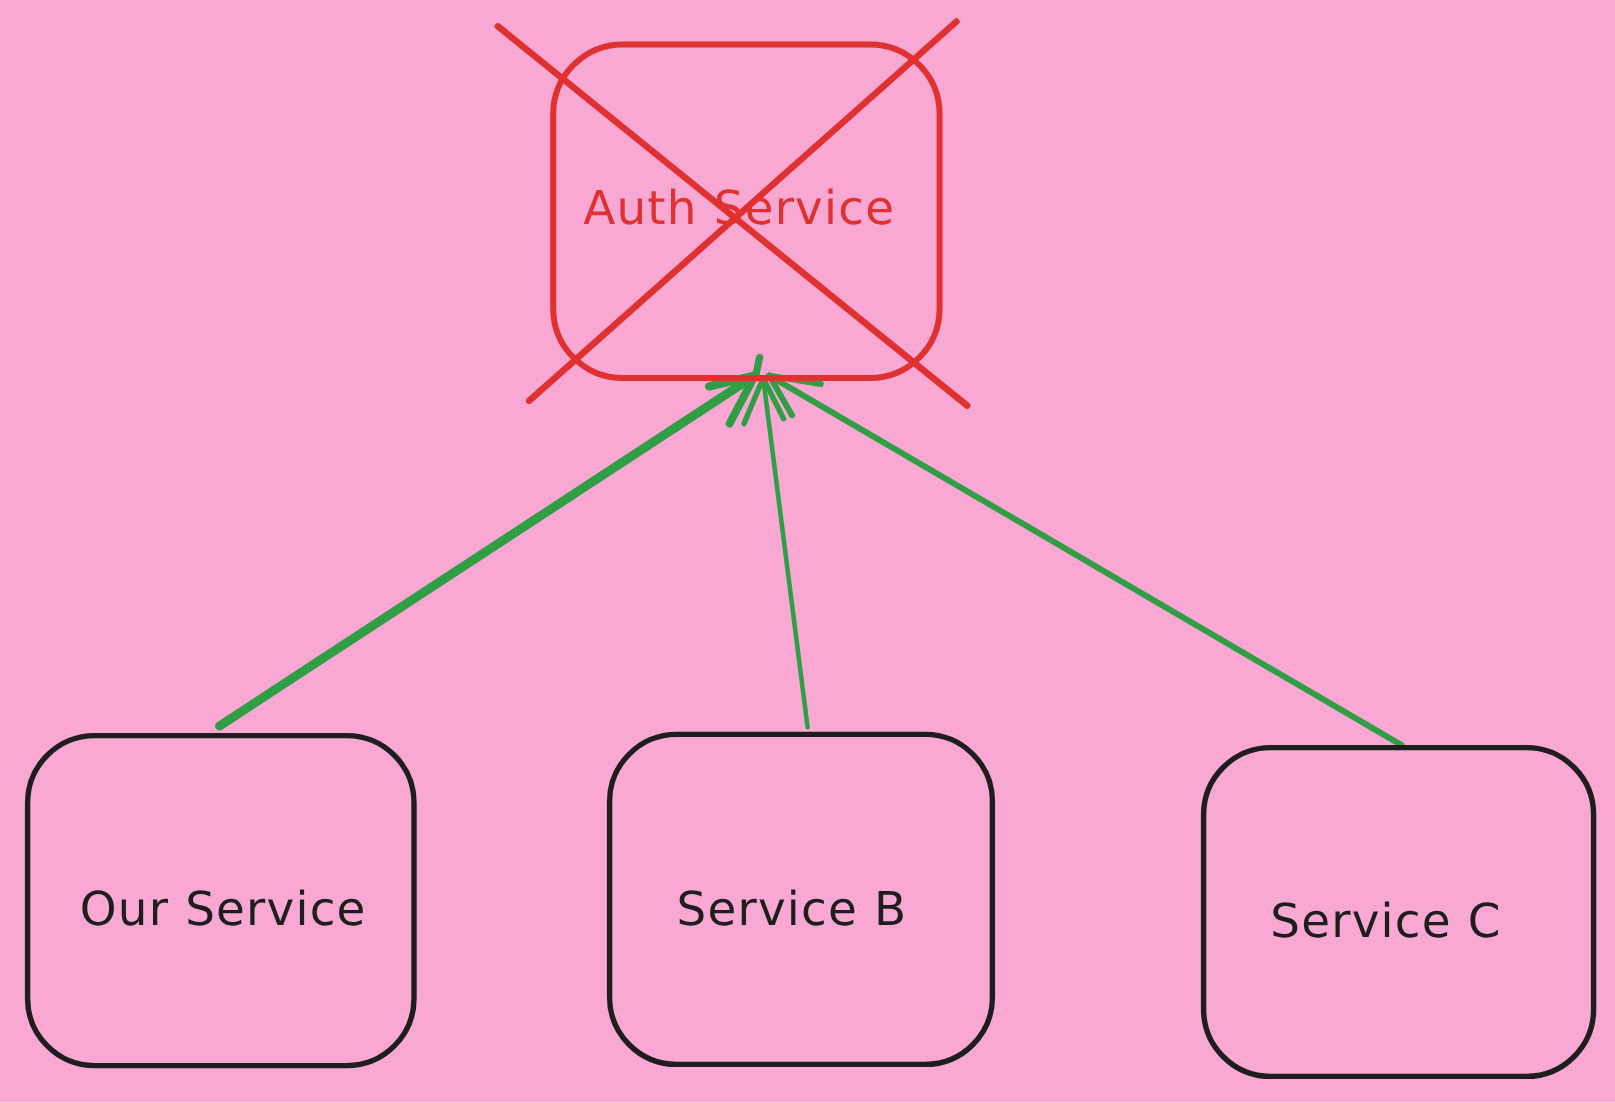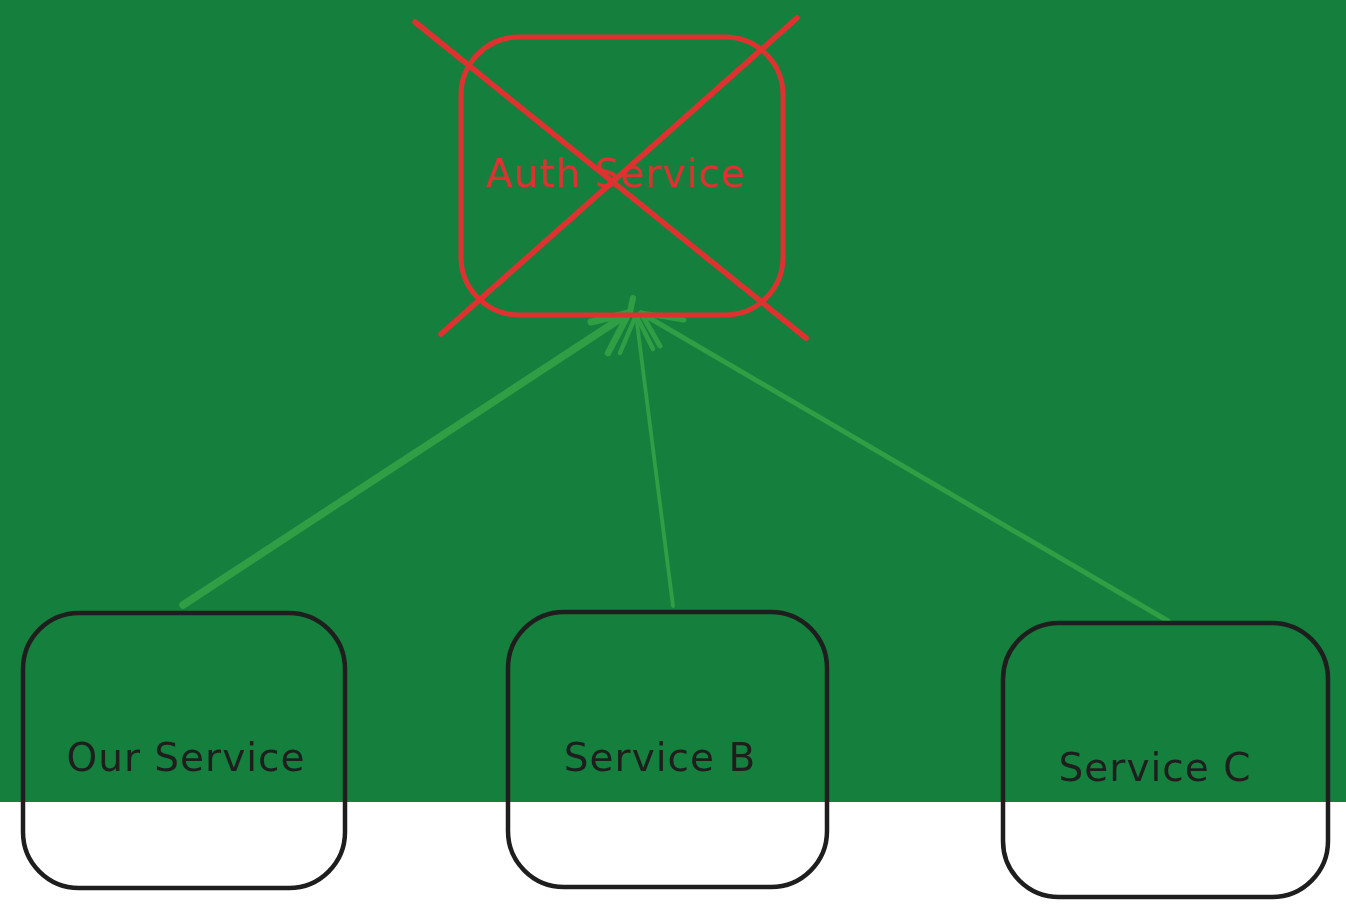--- a/index.html
+++ b/index.html
@@ -7,22 +7,22 @@
     padding: 0;
     background: #ffffff;
     width: 1346px;
     height: 919px;
     overflow: hidden;
     font-family: "DejaVu Sans", sans-serif;
   }
   .canvas-wrap {
     position: relative;
     width: 1346px;
-    height: 802px;
-    background: #15803d;
+    height: 919px;
+    background: #f9a8d4;
   }
   svg { display: block; }
   .node-box {
     fill: none;
     stroke-linecap: round;
     stroke-linejoin: round;
   }
   .node-label {
     font-family: "DejaVu Sans", sans-serif;
     text-anchor: middle;

